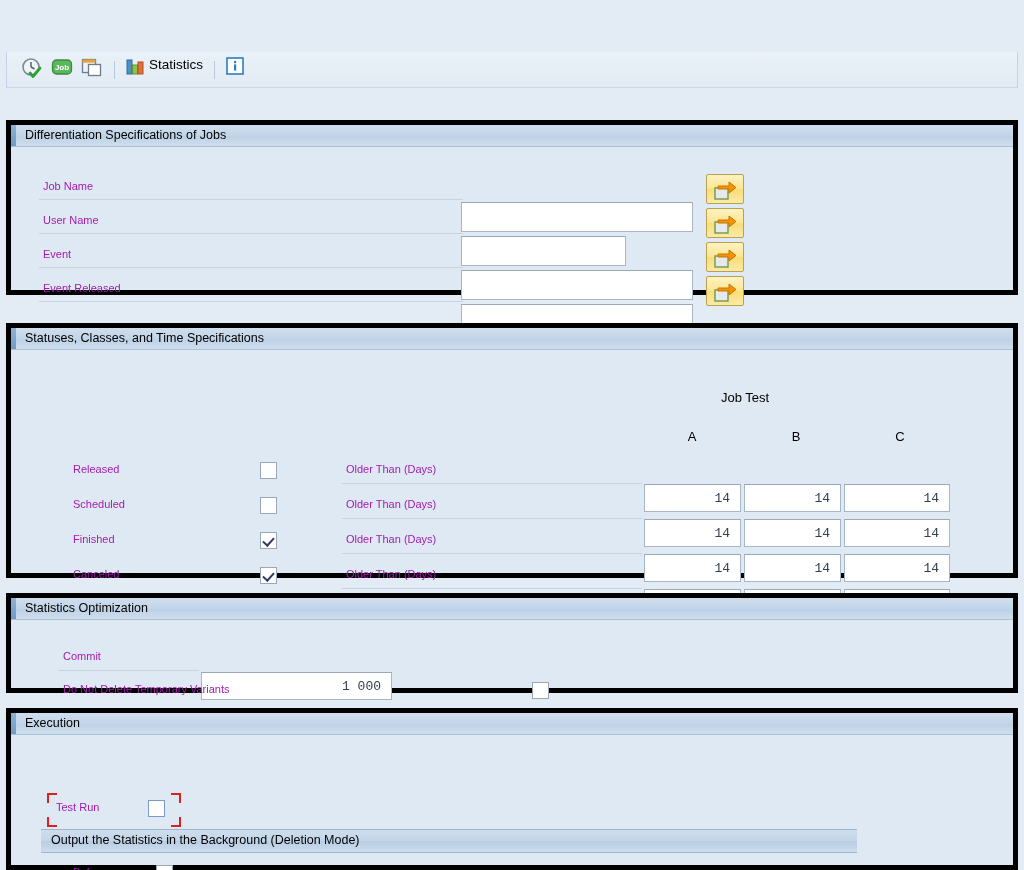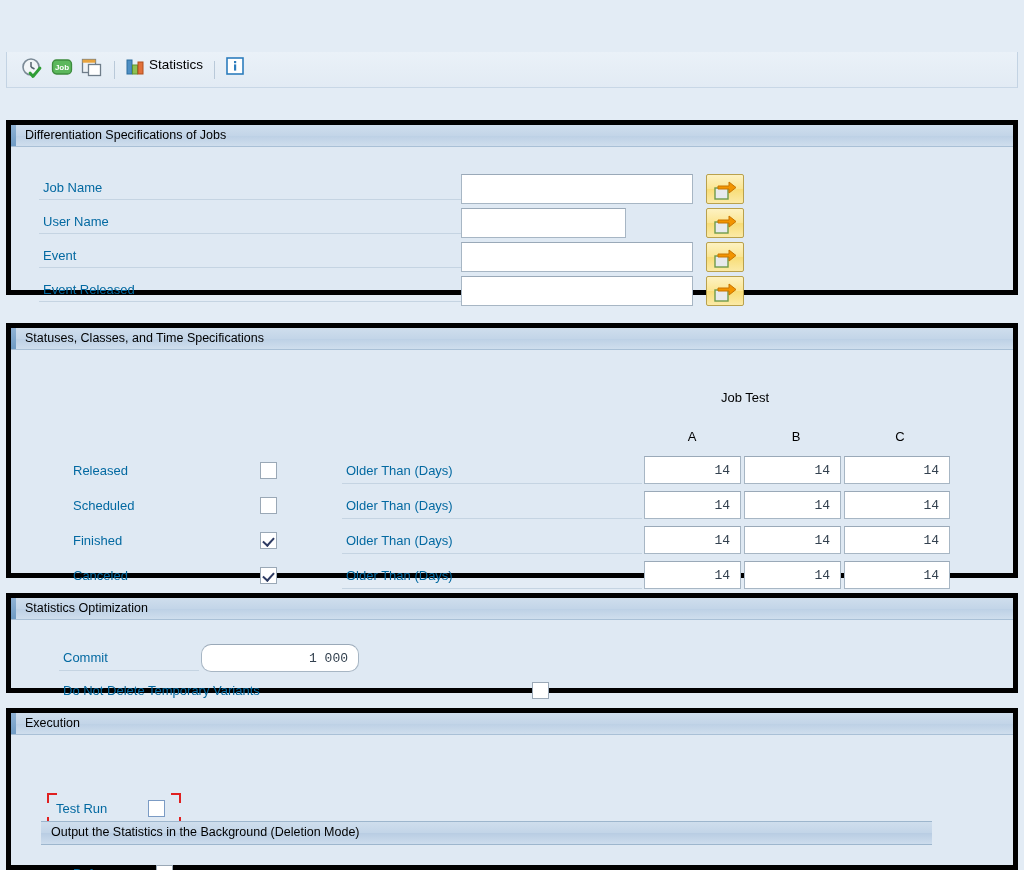--- a/index.html
+++ b/index.html
@@ -63,31 +63,31 @@
     content:"";position:absolute;left:0;top:0;bottom:0;width:5px;
     background:linear-gradient(to bottom,#8fb2d4,#6f9bc4);
   }
   .panel-head span{
     position:absolute;left:14px;top:3px;font-size:12.5px;color:#000;
   }
   .panel-body{position:relative;}
 
   
   .fld-label{
-    position:absolute;font-size:13px;color:#0369a1;white-space:nowrap;
+    position:absolute;font-size:11px;color:#a21caf;white-space:nowrap;
   }
   .sep-line{position:absolute;height:1px;background:#c5d4e2;}
 
   
   .txt{
     position:absolute;background:#fff;
     border:1px solid #a7b6c4;border-top-color:#9aa9b8;
     box-sizing:border-box;
     font-family:"Liberation Mono",monospace;font-size:13px;
-    padding:0 6px;color:#33414f;outline:none;
+    padding:0 6px;color:#33414f;outline:none;margin-top:28px;
   }
   .txt.num{text-align:right;padding-right:10px;}
 
   
   .msel{
     position:absolute;width:38px;height:30px;
     background:linear-gradient(to bottom,#fdf2c2 0%,#fbe694 48%,#f8dd77 52%,#fbeaa6 100%);
     border:1px solid #b9a14d;border-radius:2px;
     box-sizing:border-box;cursor:default;
   }
@@ -282,21 +282,21 @@
     </div>
   </div>
 
   <div class="panel" style="top:593px;height:100px;">
     <div class="panel-head">
       <span>Statistics Optimization</span>
     </div>
     <div class="panel-body">
       <div class="fld-label" style="left:52px;top:30px;">Commit</div>
       <div class="sep-line" style="left:48px;top:50px;width:140px;"></div>
-      <input class="txt num" style="left: 190px; top: 24px; width: 158px; height: 28px; border-radius: 10px;" value="1 000">
+      <input class="txt num" style="left: 190px; top: 24px; width: 191px; height: 28px;" value="1 000">
 
       <div class="fld-label" style="left:52px;top:63px;">Do Not Delete Temporary Variants</div>
       <div class="cbx" style="left:521px;top:62px;"></div>
     </div>
   </div>
 
   <div class="panel" style="top:708px;height:162px;">
     <div class="panel-head">
       <span>Execution</span>
     </div>
@@ -304,21 +304,21 @@
 
       <div class="focus-box" style="left:36px;top:58px;width:134px;height:34px;">
         <i class="tl"></i>
           <i class="tr"></i>
           <i class="bl"></i>
           <i class="br"></i>
       </div>
       <div class="fld-label" style="left:45px;top:66px;">Test Run</div>
       <div class="cbx" style="left:137px;top:65px;border-color:#7b9bc4;"></div>
 
-      <div class="subhead" style="left:30px;top:86px;width:891px;padding-left:24px;">
+      <div class="subhead" style="left:30px;top:94px;width:816px;padding-left:24px;">
         <span>Output the Statistics in the Background (Deletion Mode)</span>
       </div>
 
       <div class="fld-label" style="left:62px;top:131px;">Before</div>
       <div class="cbx" style="left:145px;top:130px;"></div>
     </div>
   </div>
 
 </div>
 

